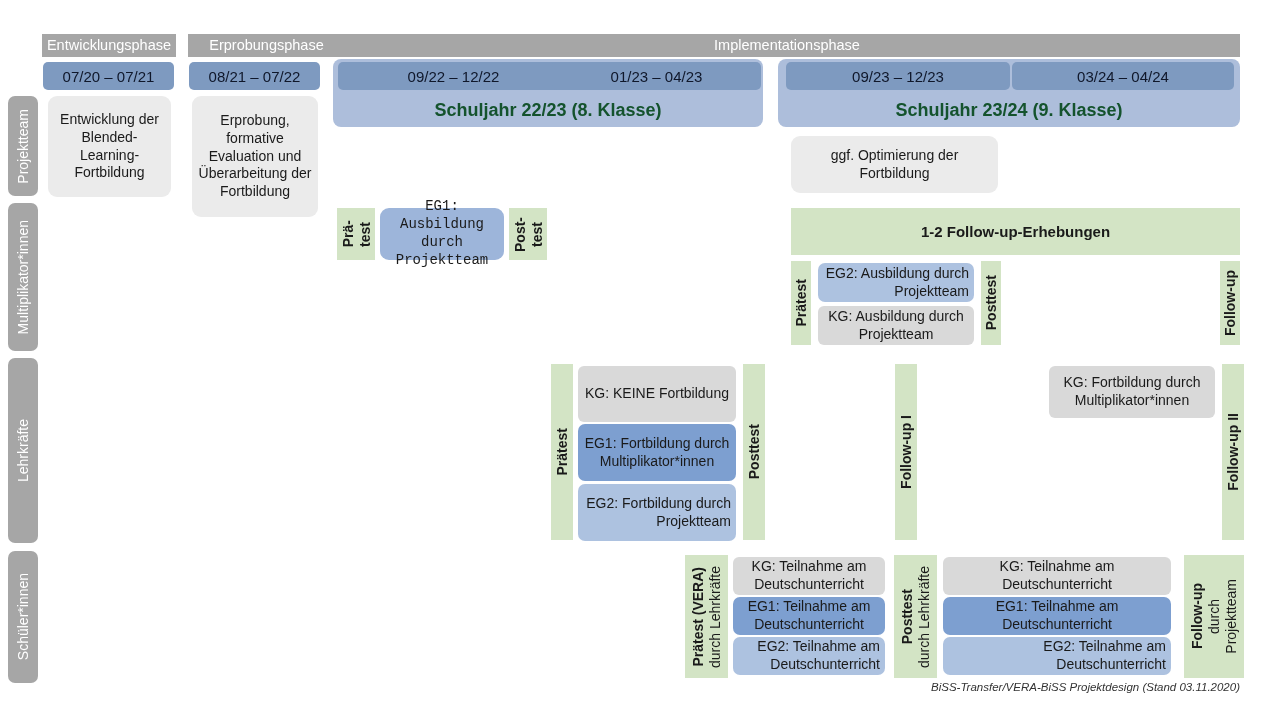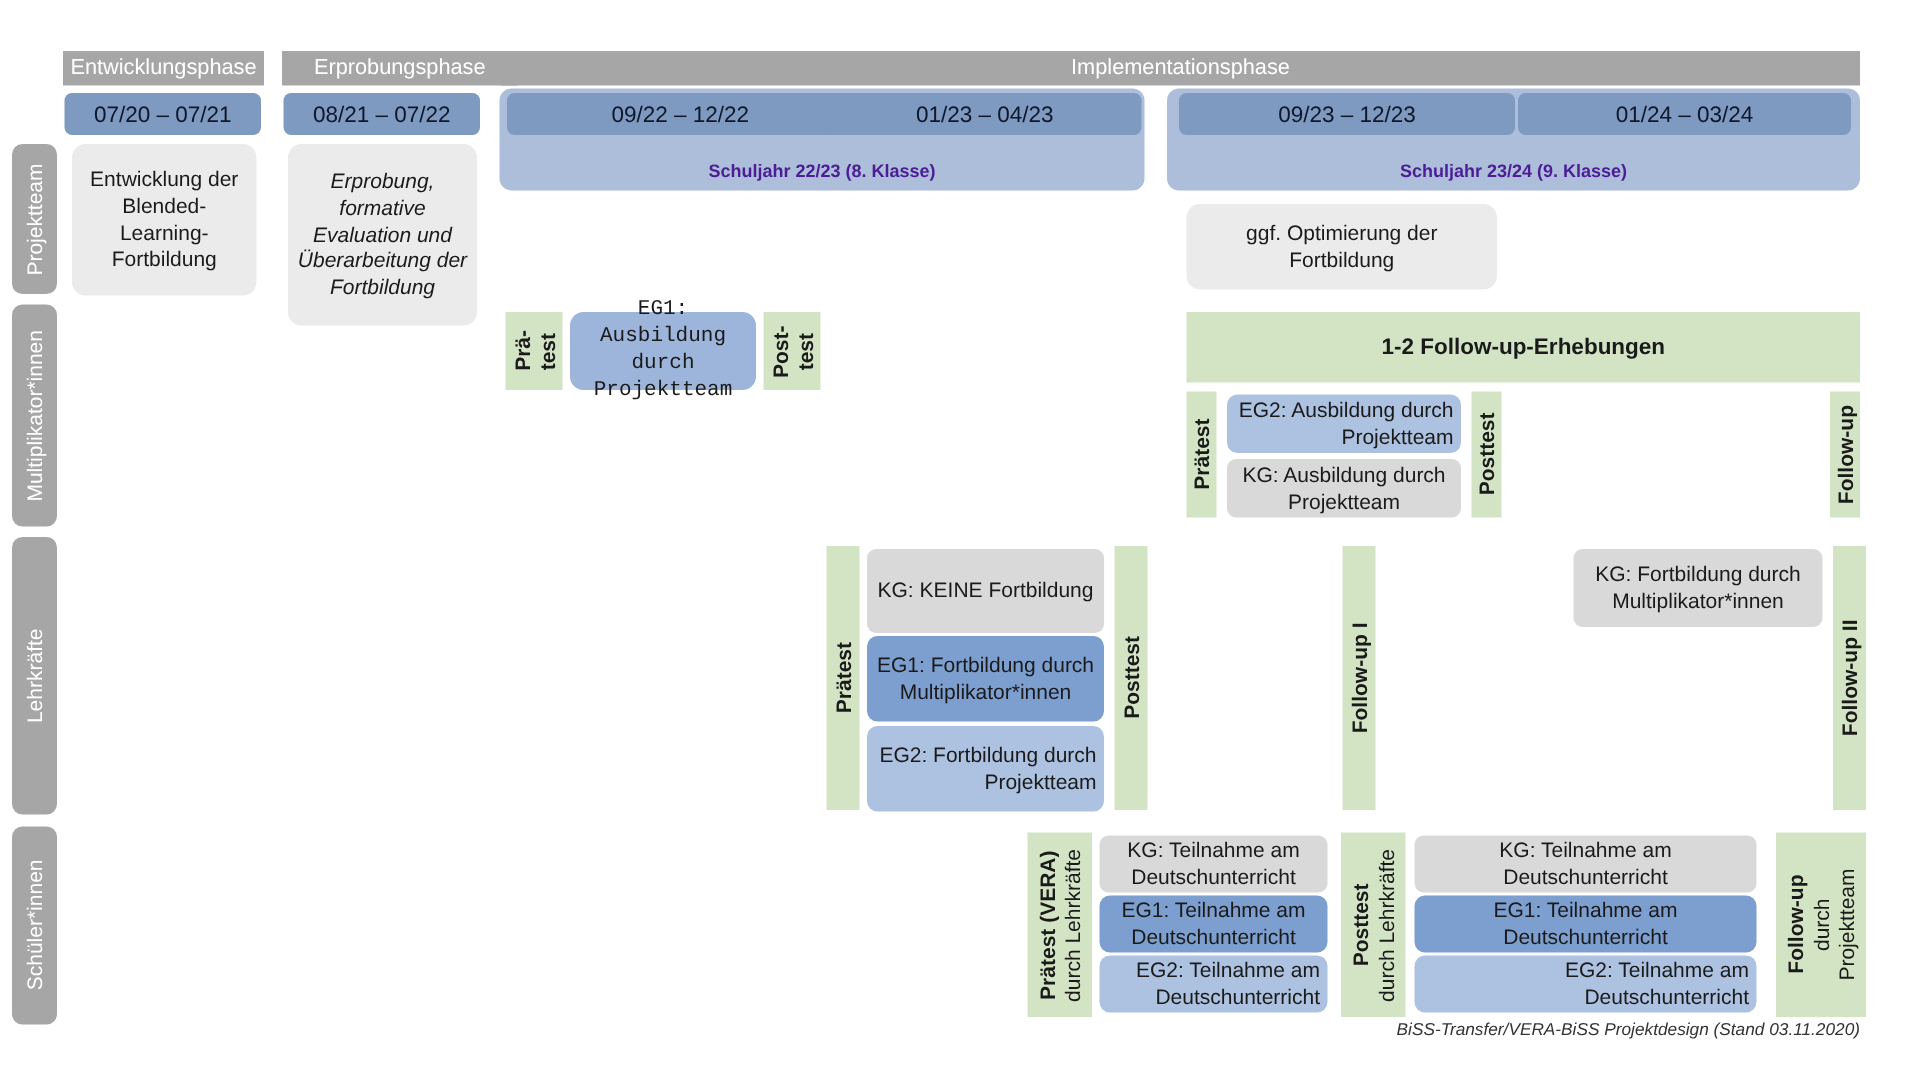--- a/index.html
+++ b/index.html
@@ -22,21 +22,21 @@
   }
   .period{
     background:#7e9ac0;color:#0f172a;border-radius:5px;
     display:flex;align-items:center;justify-content:center;
     font-size:15px;
   }
   .schoolyear-wrap{
     background:#adbedb;border-radius:8px;
   }
   .schoolyear-label{
-    color:#4c1d95;font-weight:bold;font-size:12px;
+    color:#14532d;font-weight:bold;font-size:18px;
     display:flex;align-items:flex-end;justify-content:center;
     width:100%;height:100%;padding-bottom:6px;
     box-sizing:border-box;
   }
   .rowlabel{
     background:#a6a6a6;color:#ffffff;border-radius:7px;
     display:flex;align-items:center;justify-content:center;
     font-size:14px;
   }
   .rowlabel span{
@@ -124,40 +124,40 @@
     <span>01/23 – 04/23</span>
   </div>
 
   <div class="abs schoolyear-wrap" style="left:778px;top:59px;width:462px;height:68px;">
     <div class="schoolyear-label">Schuljahr 23/24 (9. Klasse)</div>
   </div>
   <div class="abs period" style="left:786px;top:62px;width:224px;height:28px;">
     <span>09/23 – 12/23</span>
   </div>
   <div class="abs period" style="left:1012px;top:62px;width:222px;height:28px;">
-    <span>01/24 – 03/24</span>
+    <span>03/24 – 04/24</span>
   </div>
 
   <div class="abs rowlabel" style="left:8px;top:96px;width:30px;height:100px;">
     <span>Projektteam</span>
   </div>
   <div class="abs rowlabel" style="left:8px;top:203px;width:30px;height:148px;">
     <span>Multiplikator*innen</span>
   </div>
   <div class="abs rowlabel" style="left:8px;top:358px;width:30px;height:185px;">
     <span>Lehrkräfte</span>
   </div>
   <div class="abs rowlabel" style="left:8px;top:551px;width:30px;height:132px;">
     <span>Schüler*innen</span>
   </div>
 
   <div class="abs gbox" style="left:48px;top:96px;width:123px;height:101px;">
     <span>Entwicklung der Blended-Learning-Fortbildung</span>
   </div>
-  <div class="abs gbox" style="left:192px;top:96px;width:126px;height:121px;font-style:italic;">
+  <div class="abs gbox" style="left:192px;top:96px;width:126px;height:121px;">
     <span>Erprobung, formative Evaluation und Überarbeitung der Fortbildung</span>
   </div>
   <div class="abs gbox" style="left:791px;top:136px;width:207px;height:57px;">
     <span>ggf. Optimierung der Fortbildung</span>
   </div>
 
   <div class="abs green" style="left:337px;top:208px;width:38px;height:52px;">
     <div class="green-rot">
       <span class="b">Prä-</span>
       <span class="b">test</span>

